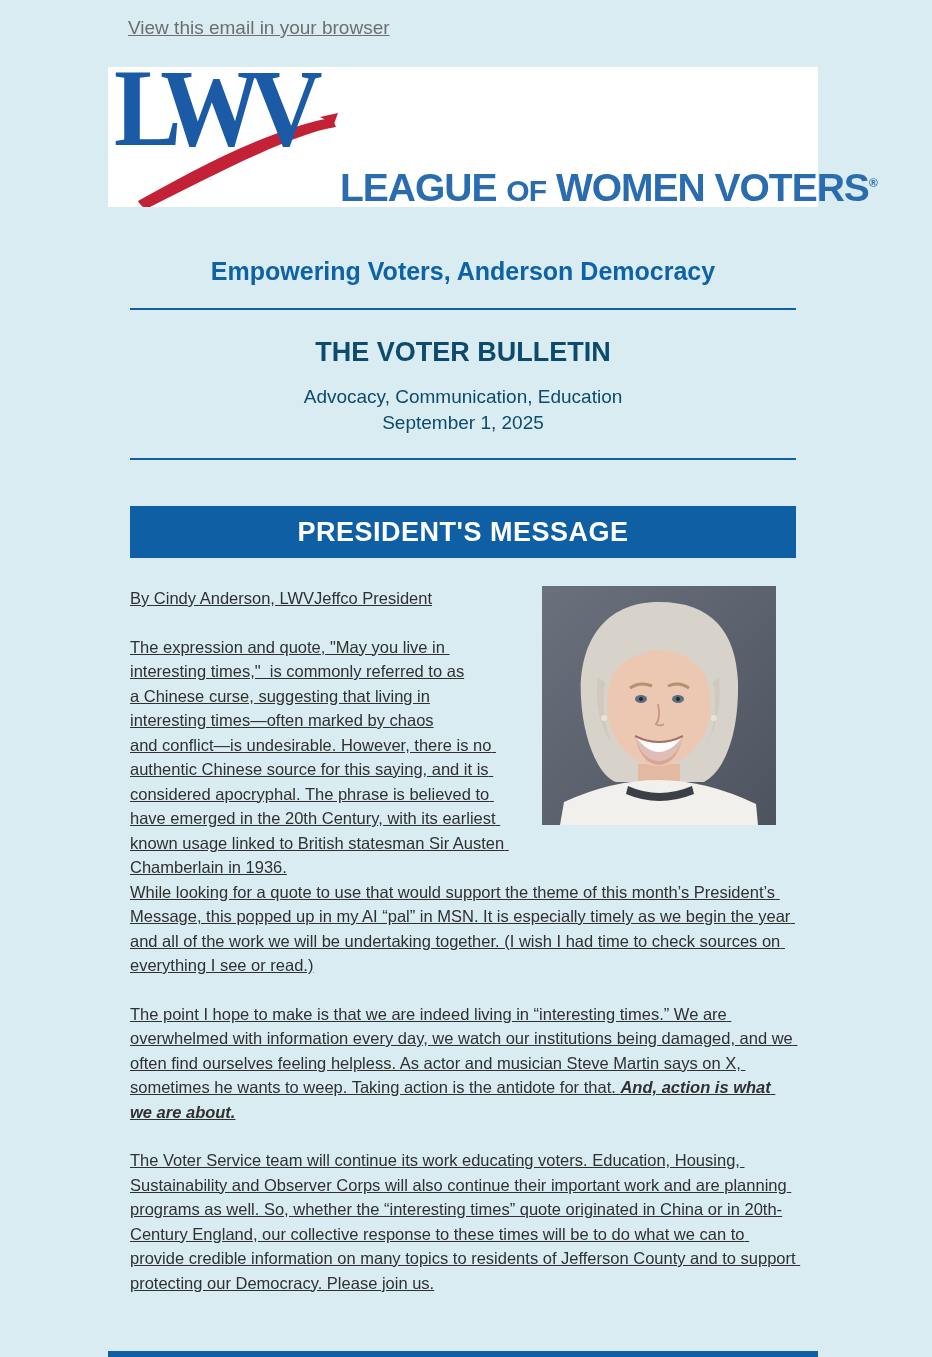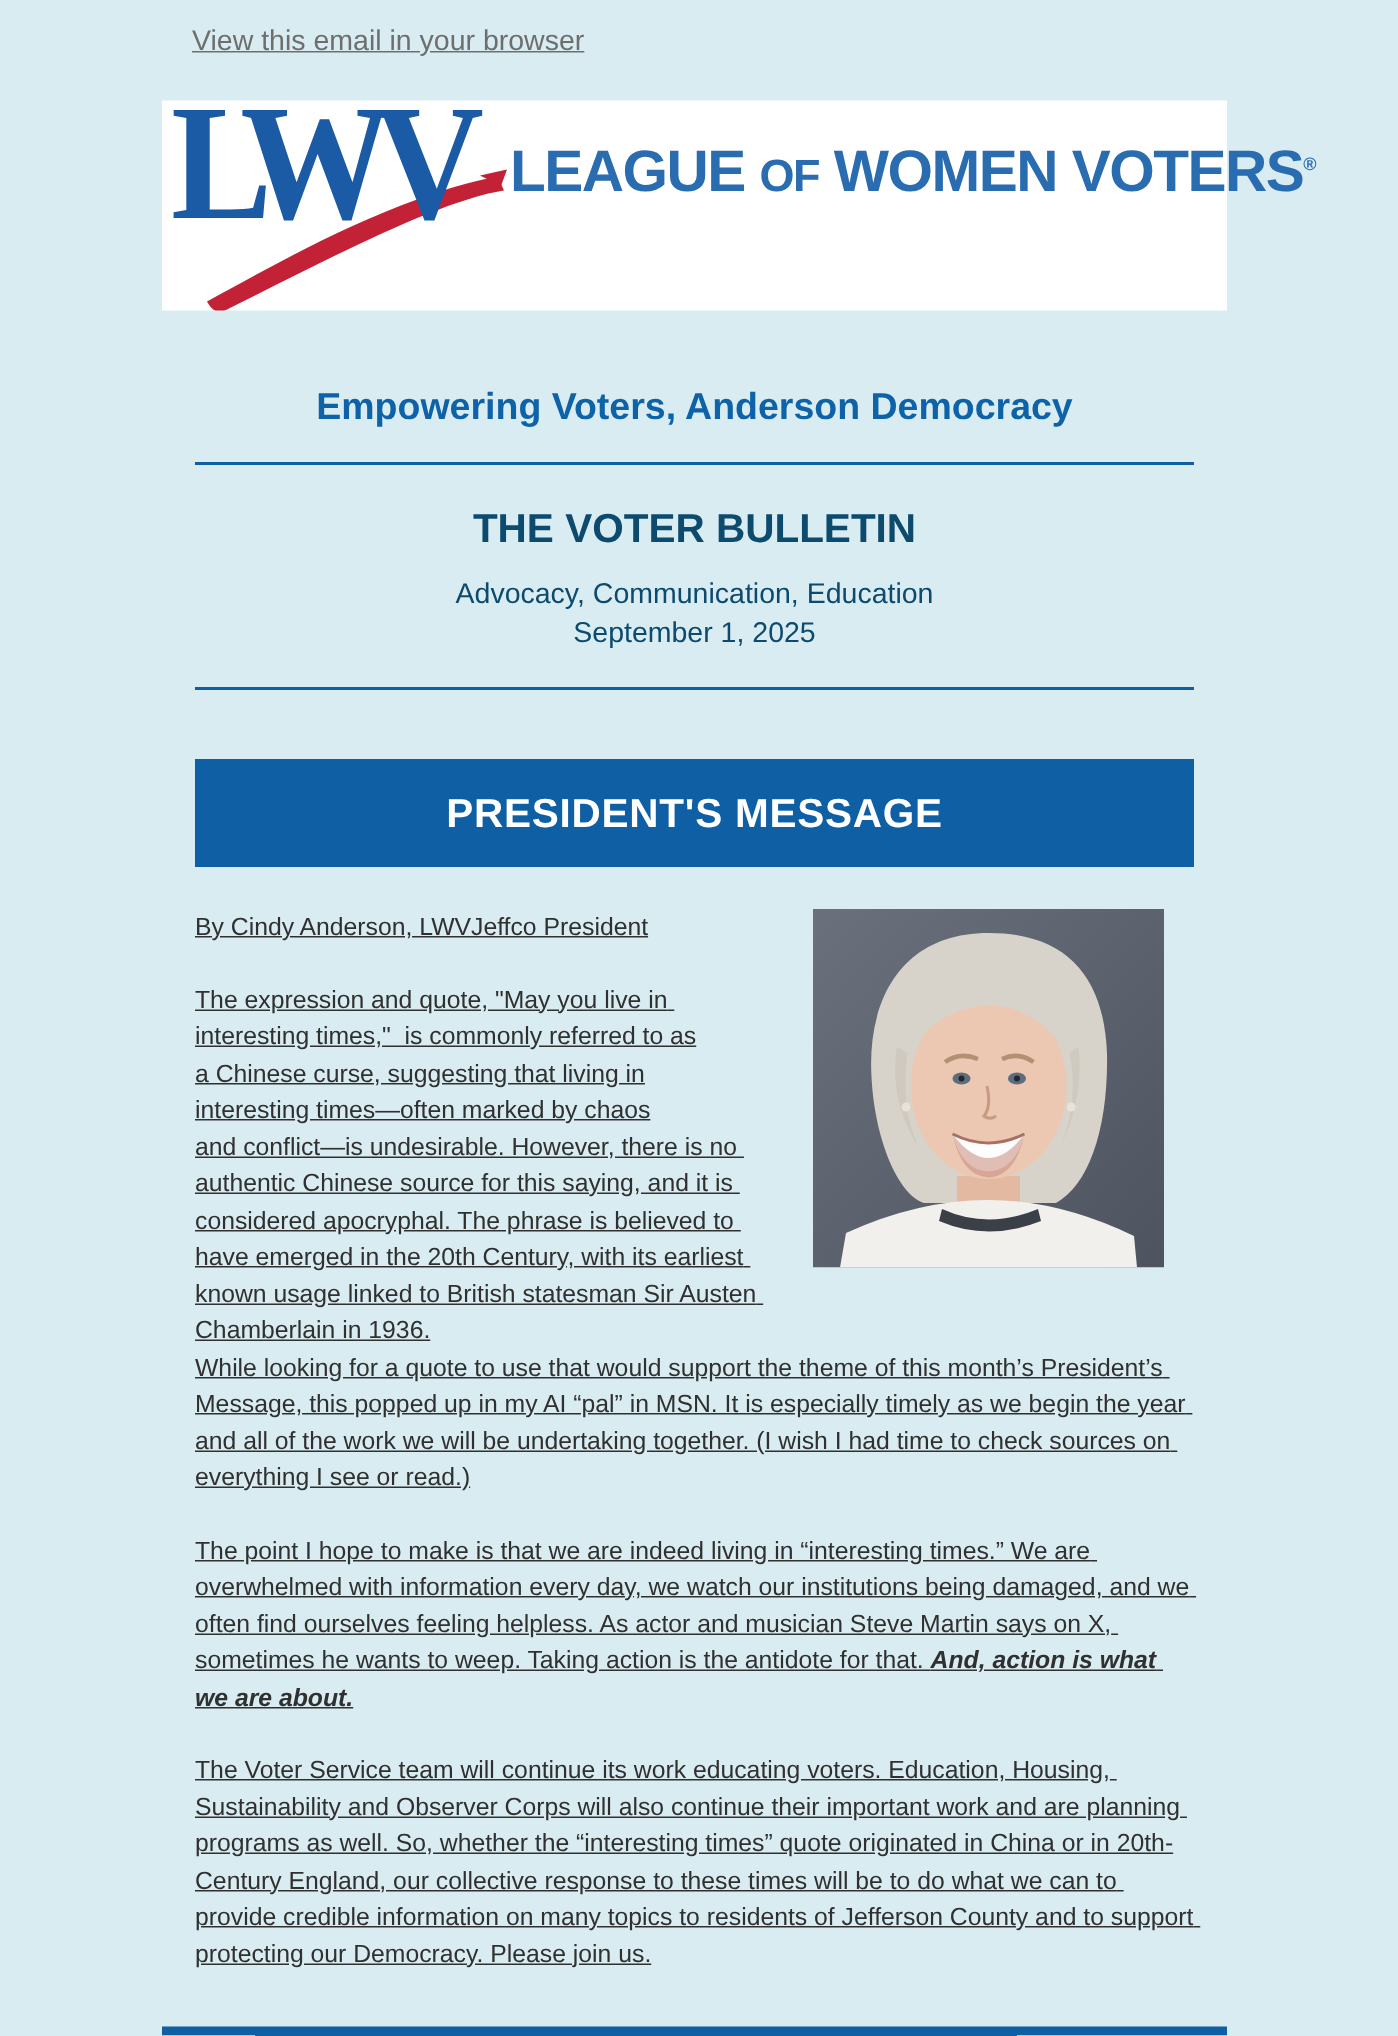--- a/index.html
+++ b/index.html
@@ -10,21 +10,21 @@
     -webkit-font-smoothing:antialiased;
   }
   
   .preheader{padding:17px 0 0 128px;}
   .preheader a{
     font-size:19px;color:#6e6e6e;text-decoration:underline;cursor:pointer;
   }
   
   .logo-box{
     width:710px;height:140px;margin:28px 0 0 108px;background:#ffffff;
-    display:flex;align-items:flex-start;position:relative;
+    display:flex;align-items:flex-end;position:relative;
   }
   .logo-mark{position:relative;width:232px;height:140px;flex:0 0 auto;}
   .logo-monogram{
     position:absolute;left:6px;top:-14px;
     font-family:"Liberation Serif", serif;font-weight:bold;
     font-size:110px;line-height:1;color:#1b5ba6;letter-spacing:-13px;
     transform:scaleX(.92);transform-origin:left top;
   }
   .logo-swoosh{position:absolute;left:0;top:0;}
   .logo-text{padding-top:28px;flex:1;text-align:right;padding-right:4px;}
@@ -43,21 +43,21 @@
   .tagline{
     margin-top:50px;text-align:center;
     color:#0e63a8;font-size:25px;font-weight:bold;
   }
   .rule{border:none;border-top:2px solid #0f5fa5;margin:22px 0 0 0;}
   .bulletin{text-align:center;color:#0c4a6e;}
   .bulletin-title{margin-top:26px;font-size:27px;font-weight:bold;line-height:32px;}
   .bulletin-sub{margin-top:17px;font-size:19px;line-height:24px;}
   .bulletin-date{font-size:19px;line-height:27px;}
   .section-banner{
-    margin-top:46px;height:72px;background:#0f5fa5;
+    margin-top:46px;height:52px;background:#0f5fa5;
     display:flex;align-items:center;justify-content:center;
   }
   .section-banner span{color:#ffffff;font-size:27px;font-weight:bold;letter-spacing:.5px;}
   
   .msg{margin-top:28px;color:#303030;font-size:16.5px;line-height:24.5px;}
   .msg p{margin:0 0 24px 0;white-space:pre-wrap;text-decoration:underline;}
   .msg p.tight{margin-bottom:0;}
   .msg .photo{
     float:right;width:234px;height:239px;margin:0 20px 14px 20px;
     display:block;

